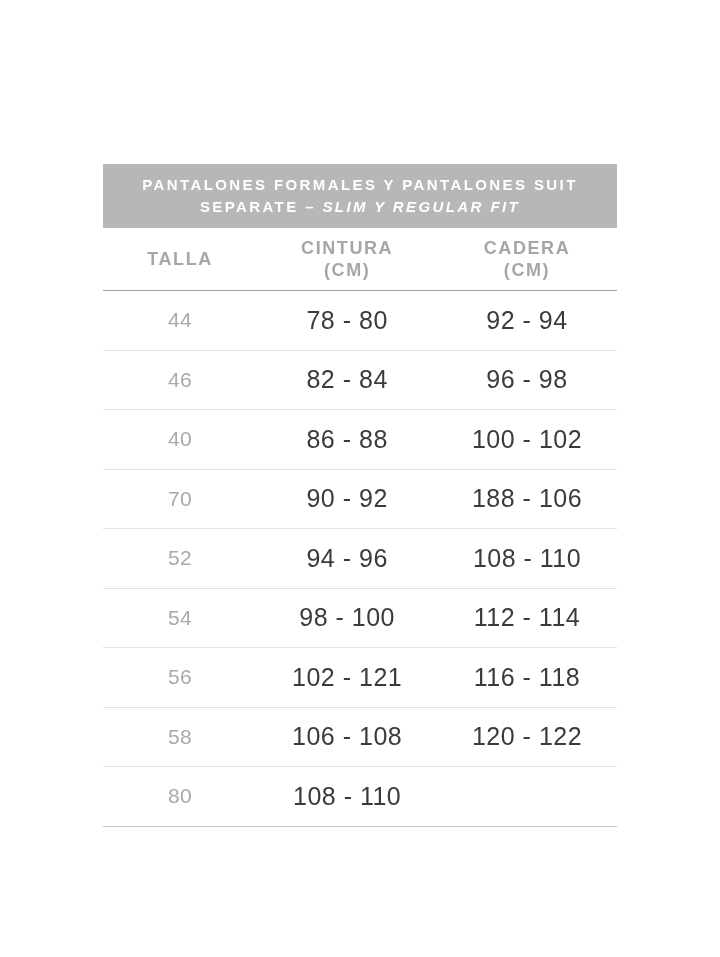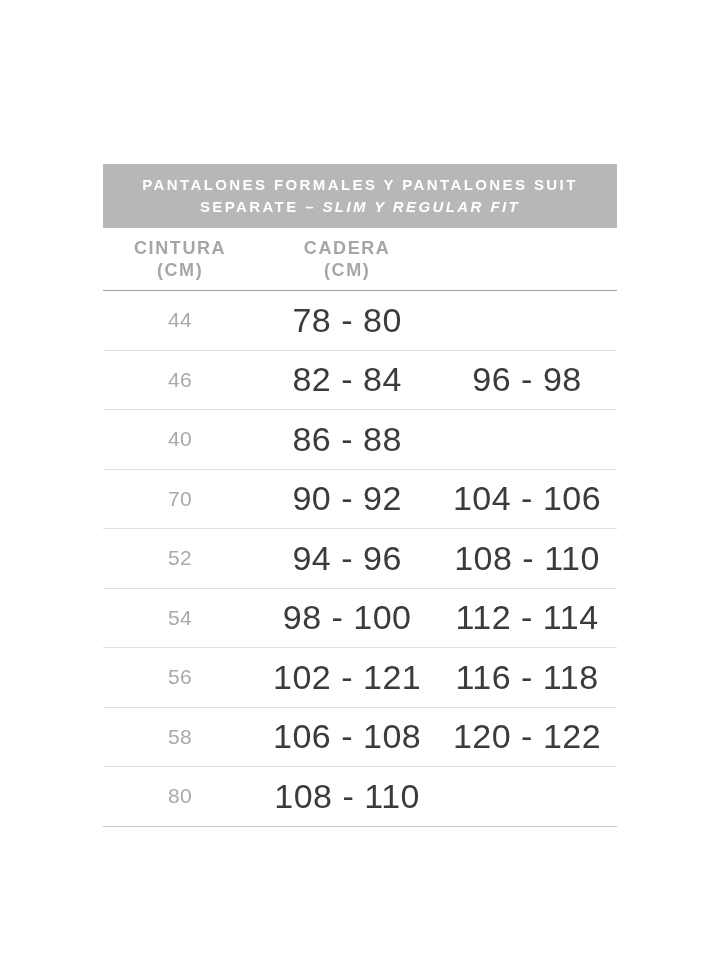--- a/index.html
+++ b/index.html
@@ -77,66 +77,72 @@
     text-align:center;
     letter-spacing:0.5px;
   }
   .size-cell{
     color:var(--size-text);
     font-size:21px;
     font-weight:400;
   }
   .measure-cell{
     color:var(--value-text);
-    font-size:34px;
+    font-size:25px;
     font-weight:400;
   }
 </style>
 </head>
 <body>
 
 <div class="page">
   <div class="content">
 
     <div class="banner">
       <div class="banner-line">PANTALONES FORMALES Y PANTALONES SUIT</div>
       <div class="banner-line"><span>SEPARATE – </span><span class="italic">SLIM Y REGULAR FIT</span></div>
     </div>
 
     <div class="table">
 
       <div class="grid-row header-row">
         <div class="header-cell">
+          <div>TALLA</div>
+          <div></div>
+        </div>
+        <div class="header-cell">
           <div>CINTURA</div>
           <div>(CM)</div>
         </div>
         <div class="header-cell">
           <div>CADERA</div>
           <div>(CM)</div>
         </div>
       </div>
 
       <div>
           <div class="grid-row data-row">
             <div class="cell size-cell">44</div>
             <div class="cell measure-cell">78 - 80</div>
+            <div class="cell measure-cell">92 - 94</div>
           </div>
           <div class="grid-row data-row">
             <div class="cell size-cell">46</div>
             <div class="cell measure-cell">82 - 84</div>
             <div class="cell measure-cell">96 - 98</div>
           </div>
           <div class="grid-row data-row">
             <div class="cell size-cell">40</div>
             <div class="cell measure-cell">86 - 88</div>
+            <div class="cell measure-cell">100 - 102</div>
           </div>
           <div class="grid-row data-row">
             <div class="cell size-cell">70</div>
             <div class="cell measure-cell">90 - 92</div>
-            <div class="cell measure-cell">104 - 106</div>
+            <div class="cell measure-cell">188 - 106</div>
           </div>
           <div class="grid-row data-row">
             <div class="cell size-cell">52</div>
             <div class="cell measure-cell">94 - 96</div>
             <div class="cell measure-cell">108 - 110</div>
           </div>
           <div class="grid-row data-row">
             <div class="cell size-cell">54</div>
             <div class="cell measure-cell">98 - 100</div>
             <div class="cell measure-cell">112 - 114</div>

